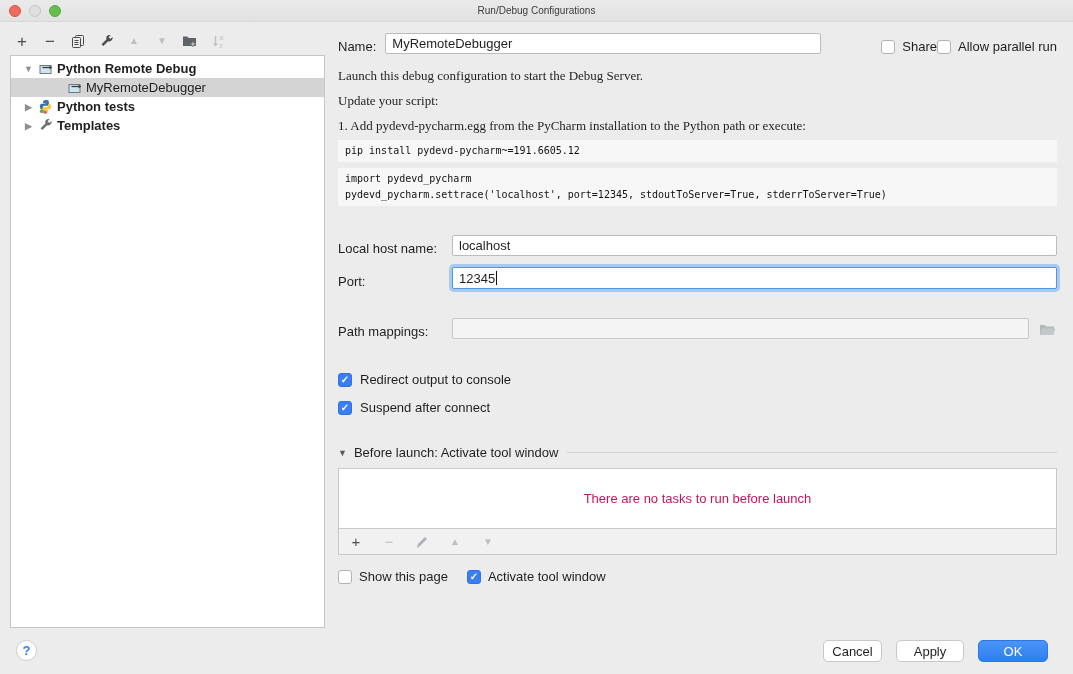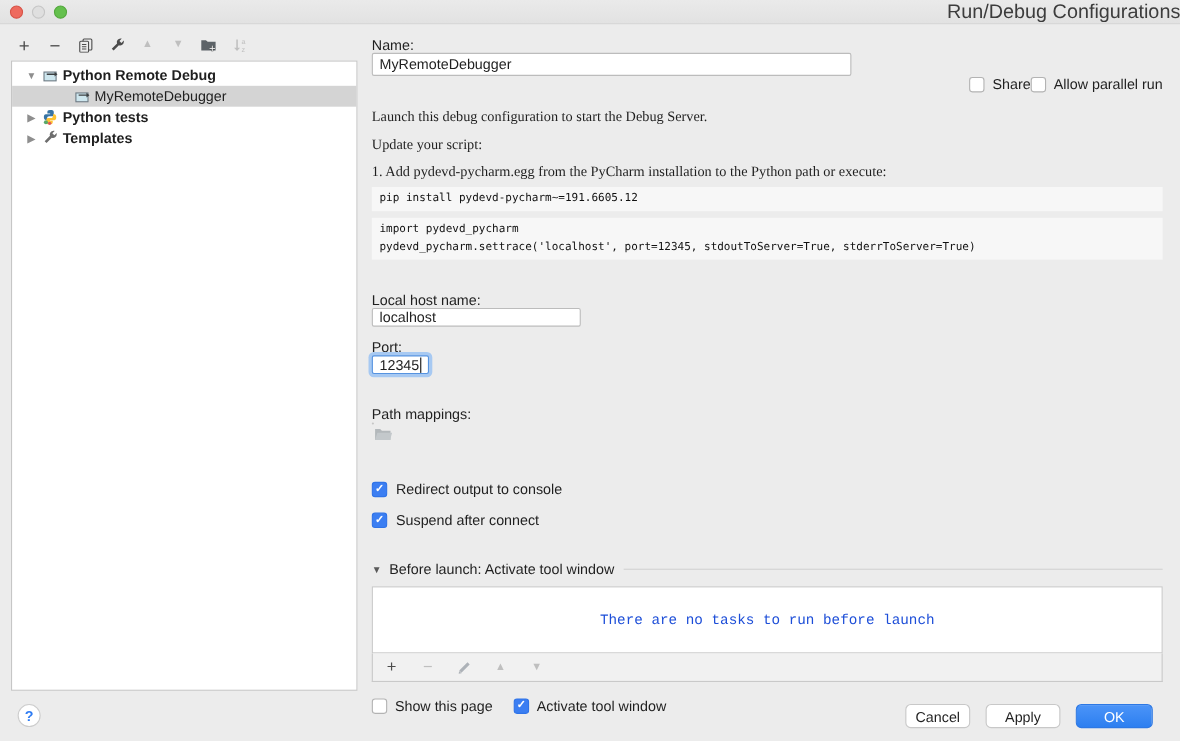--- a/index.html
+++ b/index.html
@@ -6,41 +6,41 @@
   html,body { width:1073px; height:674px; }
   body { font-family:"Liberation Sans", sans-serif; font-size:13px; color:#1f1f1f; background:#ececec; position:relative; overflow:hidden; }
 
   
   .titlebar { position:absolute; left:0; top:0; right:0; height:22px; background:linear-gradient(#eaeaea,#e2e2e2); border-bottom:1px solid #d6d6d6; display:flex; align-items:center; }
   .traffic { position:absolute; left:9px; top:5px; display:flex; gap:8px; }
   .light { width:12px; height:12px; border-radius:50%; }
   .light.red   { background:#ee6a5e; border:1px solid #d75448; }
   .light.gray  { background:#dfdfdf; border:1px solid #c6c6c6; }
   .light.green { background:#64c04d; border:1px solid #54a83e; }
-  .title { width:100%; text-align:right; font-size:18px; color:#3c3c3c; }
+  .title { width:100%; text-align:center; font-size:10px; color:#3c3c3c; }
 
   
   .side-toolbar { position:absolute; left:14px; top:29px; height:24px; display:flex; align-items:center; gap:12px; }
   .tbtn { width:16px; height:16px; display:flex; align-items:center; justify-content:center; font-size:17px; line-height:1; color:#4c4c4c; }
   .tbtn.disabled { color:#bfbfbf; }
   .glyph-sm { font-size:10px; }
 
   
   .tree-panel { position:absolute; left:10px; top:55px; width:315px; height:573px; background:#ffffff; border:1px solid #c6c6c6; padding-top:3px; }
   .tree-row { height:19px; display:flex; align-items:center; gap:4px; font-size:13px; }
   .tree-row.bold { font-weight:bold; }
   .tree-row.selected { background:#d4d4d4; }
   .twisty { width:11px; text-align:center; font-size:9px; color:#8e8e8e; flex:none; }
   .tree-icon { width:15px; height:15px; flex:none; display:flex; align-items:center; justify-content:center; }
   .indent1 { padding-left:12px; }
   .indent2 { padding-left:56px; }
 
   
   .content { position:absolute; left:338px; top:22px; right:16px; }
-  .row { display:flex; align-items:flex-start;flex-direction:column; }
+  .row { display:flex; align-items:flex-end; }
   .name-row { margin-top:11px; }
   .name-row label { margin-right:9px; }
   input[type=text] { font-family:"Liberation Sans",sans-serif; font-size:13px; height:21px; border:1px solid #bcbcbc; border-radius:2px; background:#fff; padding:0 6px; color:#1f1f1f; outline:none; }
   .name-input { width:436px; }
   .cb-group { margin-left:auto; display:flex; align-items:center; }
   .cb-item { display:flex; align-items:center; gap:7px; }
   .checkbox { width:14px; height:14px; border-radius:3px; border:1px solid #b3b3b3; background:#fff; flex:none; display:flex; align-items:center; justify-content:center; }
   .checkbox.checked { background:#3b7ef2; border-color:#2f73e8; }
   .checkbox.checked::after { content:"✓"; color:#fff; font-size:10px; font-weight:bold; line-height:1; }
 
@@ -57,21 +57,21 @@
   .disabled-field { flex:1; height:21px; border:1px solid #c6c6c6; border-radius:2px; background:#f4f4f4; margin-right:8px; }
   .folder-btn { width:20px; height:18px; flex:none; display:flex; align-items:center; justify-content:center; }
 
   .cb-row { margin-top:13px; display:flex; align-items:center; gap:8px; }
   .cb-row.gap-top { margin-top:33px; }
 
   .before-header { margin-top:30px; display:flex; align-items:center; }
   .before-header .twisty-dark { font-size:9px; color:#5a5a5a; margin-right:7px; }
   .before-header .hline { flex:1; border-top:1px solid #d2d2d2; margin-left:9px; }
   .tasks-box { margin-top:8px; height:61px; background:#fff; border:1px solid #c9c9c9; display:flex; align-items:center; justify-content:center; }
-  .tasks-empty { color:#1d4ed8;font-family:Liberation Mono, monospace; }
+  .tasks-empty { color:#be185d; }
   .tasks-toolbar { height:26px; border:1px solid #c9c9c9; border-top:none; background:#f1f1f1; display:flex; align-items:center; padding-left:9px; gap:17px; }
   .tasks-toolbar .tbtn { font-size:15px; }
 
   .showpage-row { margin-top:14px; display:flex; align-items:center; gap:8px; }
   .showpage-row .second { margin-left:11px; }
 
   
   .help-btn { position:absolute; left:16px; bottom:13px; width:21px; height:21px; border-radius:50%; background:#fff; border:1px solid #cdcdcd; color:#2f7cf3; font-weight:bold; font-size:13px; display:flex; align-items:center; justify-content:center; }
   .footer-btns { position:absolute; right:25px; bottom:12px; display:flex; gap:14px; }
   .btn { height:22px; border-radius:5px; border:1px solid #c8c8c8; background:#fff; font-family:"Liberation Sans",sans-serif; font-size:13px; color:#1f1f1f; display:flex; align-items:center; justify-content:center; }

